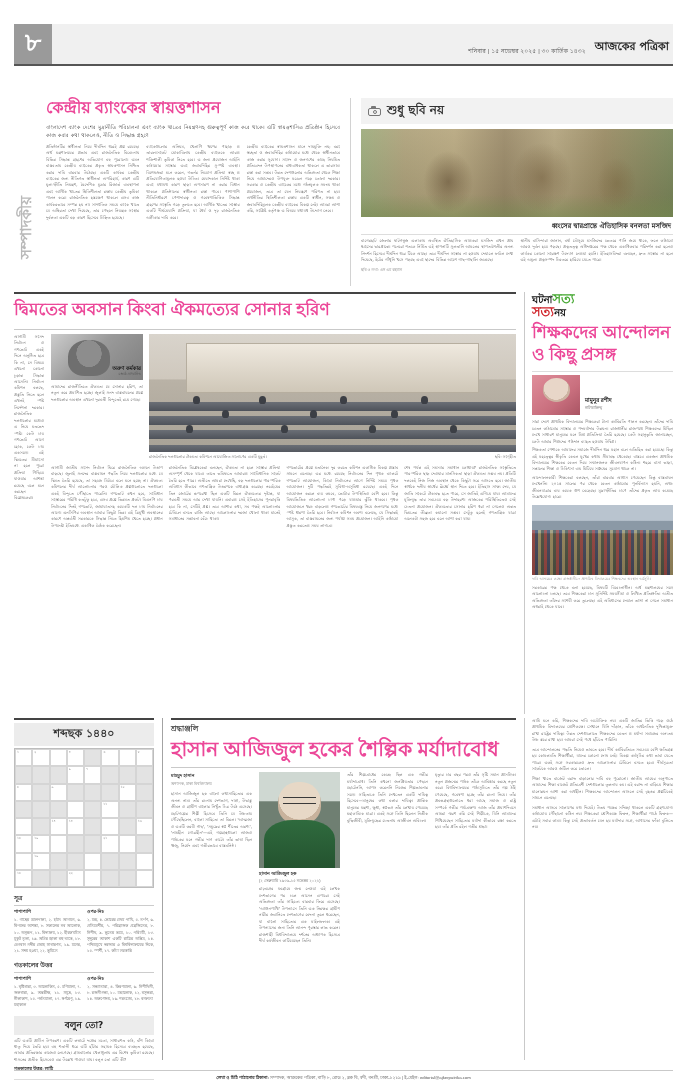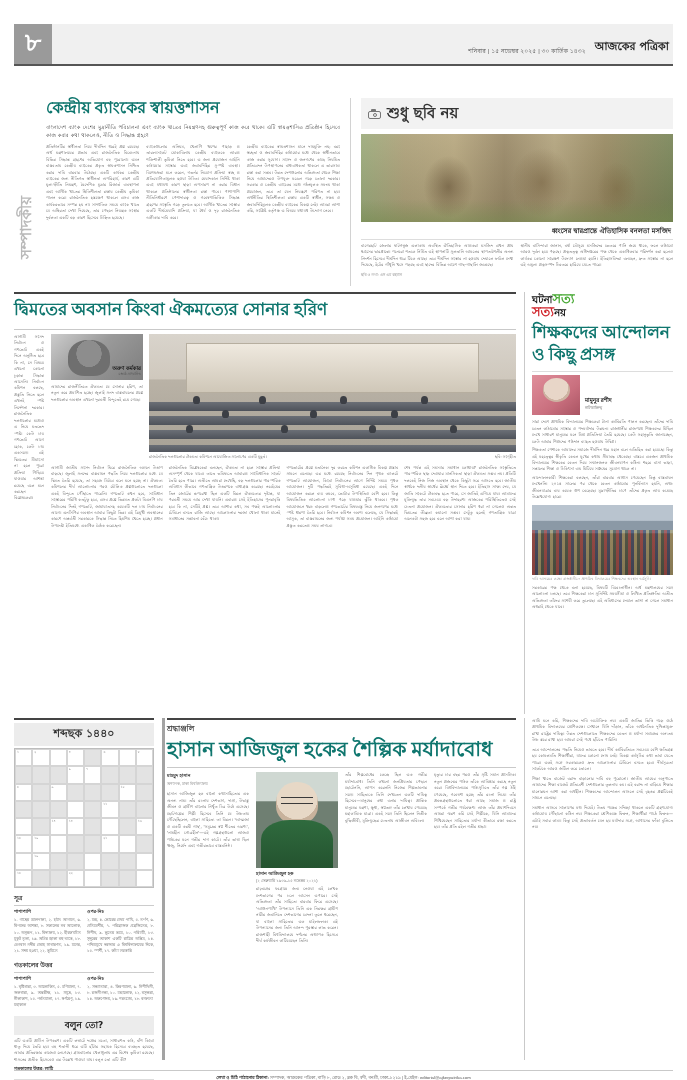--- a/index.html
+++ b/index.html
@@ -42,21 +42,21 @@
     width: 26px; height: 150px;
     display: flex; align-items: center; justify-content: center;
   }
   .vtab span {
     transform: rotate(-90deg); white-space: nowrap;
     font-size: 15px; font-weight: bold; color: #b9b9b9;
     font-family: "DejaVu Sans", sans-serif;
   }
 
   
-  .hl { font-family: Liberation Serif, serif; font-weight: bold; color:#0f766e; line-height: 1.22; }
+  .hl { font-family: Liberation Sans, sans-serif; font-weight: bold; color:#ec4899; line-height: 1.22; }
   .body-txt {
     font-size: 4.0px; line-height: 1.62; text-align: justify;
     color: #4a4a4a; font-family: "DejaVu Sans", sans-serif;
     letter-spacing: .05px; word-spacing:.2px;
   }
   .body-txt.lead { font-size: 5.2px; color:#333; line-height:1.55; }
   .rule { border-top: 1px solid #c9c9c9; }
   .rule-d { border-top: 2px solid #444; }
   .rule-lt { border-top: 1px solid #ddd; }
 
@@ -75,21 +75,21 @@
   
   .photo-block { width: 312px; }
   .photo-head {
     display: flex; align-items: center; gap: 6px;
     background: #f2f2f2; padding: 3px 7px; margin-bottom: 5px;
   }
   .cam-icon { width: 13px; height: 10px; position: relative; flex: none; }
   .cam-icon .bd { position:absolute; left:0; bottom:0; width:13px; height:8px; border:1px solid #777; border-radius:2px; }
   .cam-icon .ln { position:absolute; left:4.5px; bottom:2px; width:4px; height:4px; border:1px solid #777; border-radius:50%; }
   .cam-icon .tp { position:absolute; left:3px; top:0; width:5px; height:2px; background:#777; border-radius:1px 1px 0 0; }
-  .photo-head-title { font-size: 15px; font-weight: bold; color:#333; font-family:"DejaVu Sans", sans-serif; }
+  .photo-head-title { font-size: 12px; font-weight: bold; color:#333; font-family:"DejaVu Sans", sans-serif; }
   .photo-img {
     width: 312px; height: 88px;
     background:
       linear-gradient(160deg, rgba(255,255,255,.18), rgba(0,0,0,.22)),
       linear-gradient(90deg,#8fa06a 0%, #a89a6d 14%, #b8a678 30%, #9d8a63 46%, #bfae82 62%, #a79668 78%, #8c9a66 100%);
       position: relative; overflow:hidden;
   }
   .photo-img::after{
     content:""; position:absolute; inset:0;
     background:
@@ -194,21 +194,21 @@
   .cw-twocol { display:flex; gap:6px; }
   .cw-twocol > div { flex:1; }
   .cw-lbl { font-size:4.6px; font-weight:bold; color:#222; margin-bottom:1px; }
   .cw-clues { font-size:3.9px; line-height:1.6; color:#555; text-align:justify; }
   .quiz-title {
     background:#ececec; text-align:center; font-size:9px; font-weight:bold;
     color:#222; padding:2px 0; margin:7px 0 3px; font-family:"DejaVu Sans",sans-serif;
   }
   .quiz-ans { font-size:4.4px; font-weight:bold; color:#222; margin-top:3px; }
 
-  .tribute { flex:1; border-left:3px solid #a3a3a3; padding-left:2px; }
+  .tribute { flex:1; border-left:1px solid #a3a3a3; padding-left:8px; }
   .trib-kicker { font-size:7.5px; font-weight:bold; color:#444; font-family:"DejaVu Sans",sans-serif; }
   .trib-title { font-size:20px; padding:2px 0 6px; }
   .trib-cols { display:flex; gap:7px; }
   .trib-cols > div { flex:1; }
   .trib-figure { width:100%; }
   .trib-photo {
     width:100%; height:96px; position:relative; overflow:hidden;
     background: linear-gradient(180deg,#cfd8d2 0 30%, #6f7f72 31% 100%);
   }
   .trib-photo .face{

